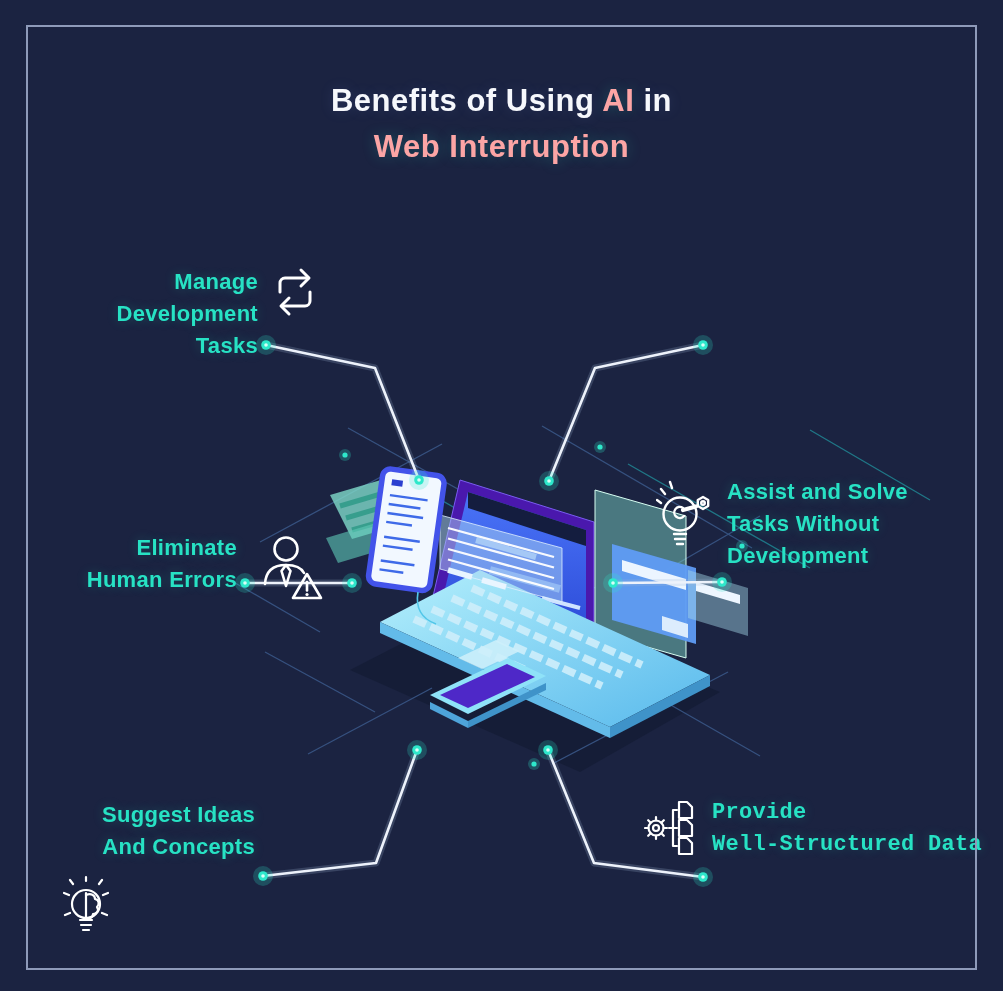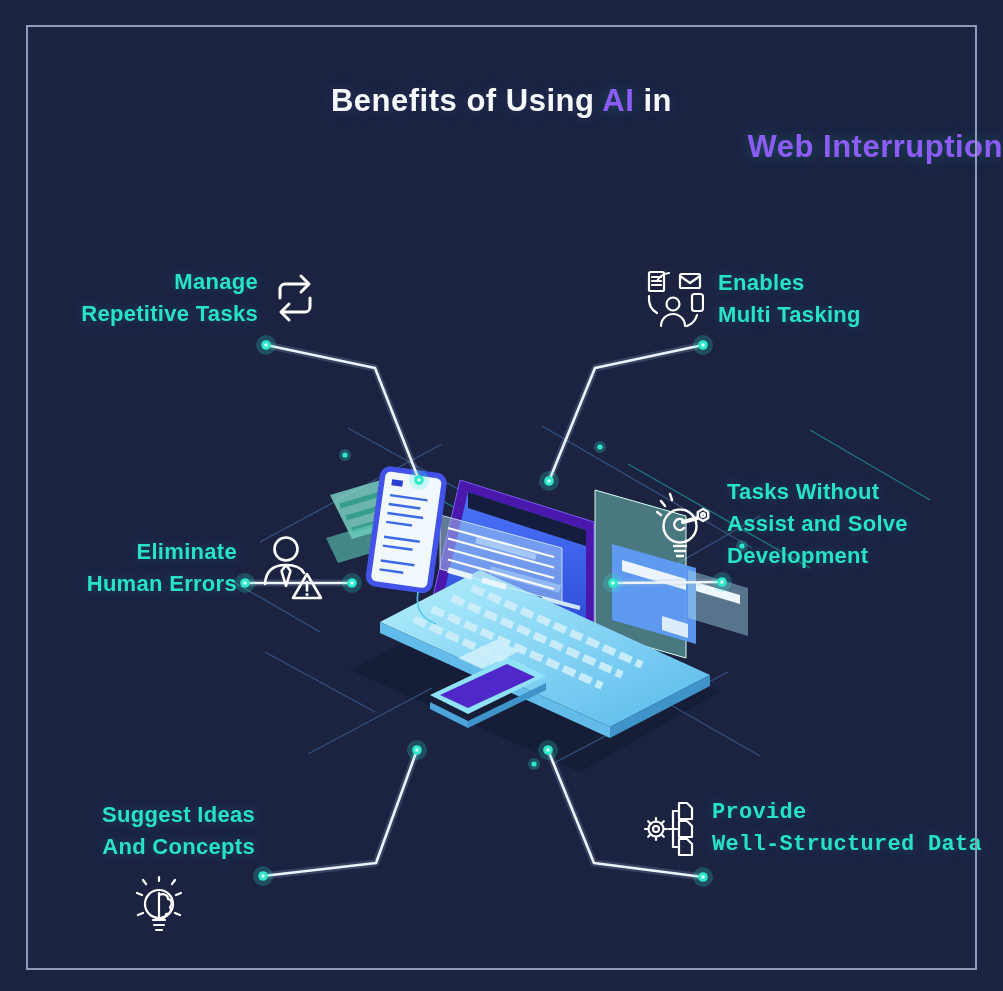--- a/index.html
+++ b/index.html
@@ -12,23 +12,23 @@
   .frame{
     position:absolute;left:26px;top:25px;right:26px;bottom:21px;
     border:2px solid #8e9ab9;pointer-events:none;z-index:5;
   }
   .title{
     position:absolute;left:0;top:78px;width:100%;
     text-align:center;font-weight:bold;font-size:31px;line-height:46px;
     letter-spacing:.5px;color:#f6f8fc;z-index:4;
     text-shadow:0 0 14px rgba(120,150,255,.15);
   }
-  .title .accent,.title .line2{color:#8b5cf6;text-shadow:0 0 14px rgba(39,226,196,.25);text-align:right;}
+  .title .accent,.title .line2{color:#fca5a5;text-shadow:0 0 14px rgba(39,226,196,.25);}
   .callout{
-    position:absolute;display:flex;align-items:center;z-index:4;
+    position:absolute;display:flex;align-items:flex-start;z-index:4;
   }
   .callout .txt{
     font-weight:bold;font-size:22px;line-height:32px;letter-spacing:.3px;
     color:#27e2c4;text-shadow:0 0 12px rgba(39,226,196,.22);
   }
   .ta-r{text-align:right;}
   .ta-l{text-align:left;}
   .icon{flex:0 0 auto;display:block;}
   svg{display:block;}
   #connectors{position:absolute;left:0;top:0;z-index:2;}
@@ -268,48 +268,30 @@
       <g transform="translate(244,344)">
           <circle r="6" fill="#2ee8cb" opacity=".25"></circle>
           <circle r="2.6" fill="#2ee8cb"></circle>
         </g>
     </g>
   </svg>
 
   <div class="callout" style="left:60px;top:266px;gap:14px;">
     <div class="txt ta-r" style="width:198px;">
       <div>Manage</div>
-      <div>Repetitive Tasks</div>
+      <div>Development Tasks</div>
     </div>
     <svg class="icon" width="46" height="52" viewBox="0 0 46 52" fill="none" stroke="#fff" stroke-width="3" stroke-linecap="round" stroke-linejoin="round">
       <path d="M8 26 v-9 a5 5 0 0 1 5-5 h23"></path>
       <path d="M29 4 l8 8 l-8 8"></path>
       <path d="M38 26 v9 a5 5 0 0 1 -5 5 h-23"></path>
       <path d="M17 32 l-8 8 l8 8"></path>
     </svg>
   </div>
 
-  <div class="callout" style="left:646px;top:267px;gap:14px;">
-    <svg class="icon" width="58" height="60" viewBox="0 0 58 60" fill="none" stroke="#fff" stroke-width="2.2" stroke-linecap="round" stroke-linejoin="round">
-      <rect x="3" y="3" width="15" height="19" rx="1.5"></rect>
-      <path d="M6 8 h9 M6 12 h9 M6 16 h9"></path>
-      <rect x="34" y="5" width="20" height="14" rx="1.5"></rect>
-      <path d="M34 7 l10 7 l10 -7"></path>
-      <rect x="46" y="25" width="11" height="17" rx="2.5"></rect>
-      <circle cx="27" cy="35" r="6.5"></circle>
-      <path d="M15 57 a12 12 0 0 1 24 0"></path>
-      <path d="M3 27 q-1 12 8 17"></path>
-      <path d="M23 4 q-8 1 -12 8"></path>
-      <path d="M51 46 q-2 8 -10 11"></path>
-    </svg>
-    <div class="txt ta-l">
-      <div>Enables</div>
-      <div>Multi Tasking</div>
-    </div>
-  </div>
 
   <div class="callout" style="left:50px;top:512px;gap:18px;margin-top:20px;">
     <div class="txt ta-r" style="width:187px;">
       <div>Eliminate</div>
       <div>Human Errors</div>
     </div>
     <svg class="icon" width="70" height="72" viewBox="0 0 70 72" fill="none" stroke="#fff" stroke-width="2.6" stroke-linecap="round" stroke-linejoin="round">
       <circle cx="31" cy="17" r="11.5"></circle>
       <path d="M10 52 q1 -19 21 -19 q14 0 18 8"></path>
       <path d="M31 33 l4.5 6 l-4.5 15 l-4.5 -15 z"></path>
@@ -323,22 +305,22 @@
     <svg class="icon" width="57" height="73" viewBox="0 0 57 73" fill="none" stroke="#fff" stroke-width="2.4" stroke-linecap="round" stroke-linejoin="round">
       <circle cx="24" cy="38" r="16.5"></circle>
       <path d="M18 58 h12 M19 63 h10 M21 68 h6"></path>
       <path d="M27 32 a5.5 5.5 0 1 0 1 8"></path>
       <path d="M27 34 l13 -3.5" stroke-width="4.2"></path>
       <polygon points="47,21 52.2,24 52.2,30 47,33 41.8,30 41.8,24"></polygon>
       <circle cx="47" cy="27" r="1.8"></circle>
       <path d="M9 18 l-4 -5 M16 12 l-2 -6 M5 27 l-4 -3"></path>
     </svg>
     <div class="txt ta-l">
+      <div>Assist and Solve</div>
       <div>Tasks Without</div>
-      <div>Assist and Solve</div>
       <div>Development</div>
     </div>
   </div>
 
   <div class="callout" style="left:63px;top:799px;gap:12px;flex-direction:column;">
     <div class="txt ta-r" style="width:192px;">
       <div>Suggest Ideas</div>
       <div>And Concepts</div>
     </div>
     <svg class="icon" width="46" height="62" viewBox="0 0 46 62" fill="none" stroke="#fff" stroke-width="2.2" stroke-linecap="round" stroke-linejoin="round">

